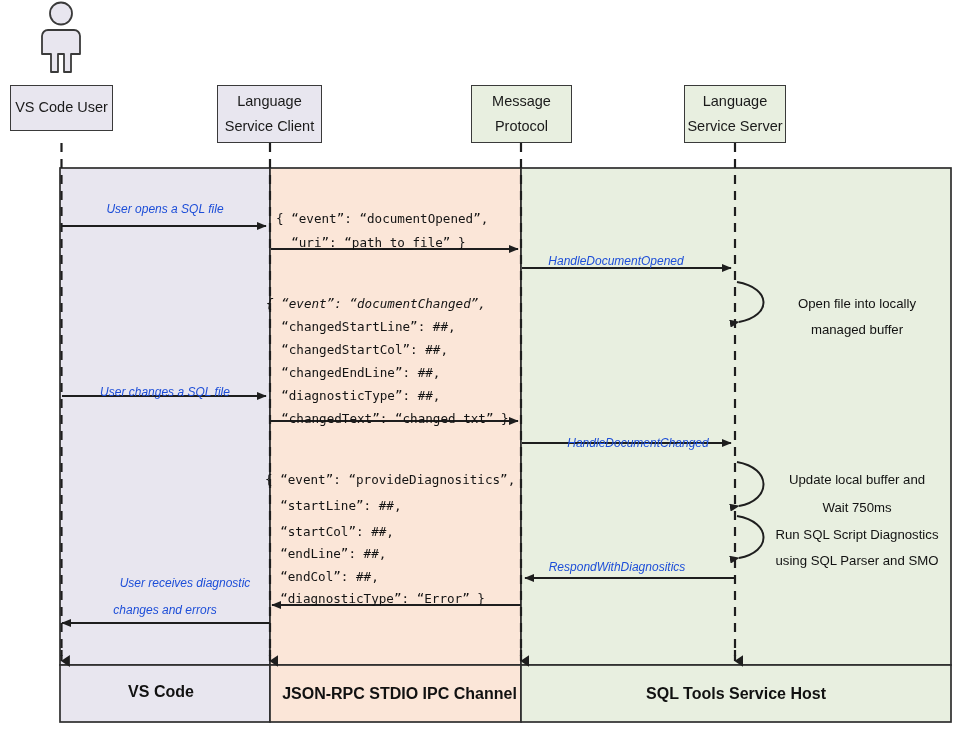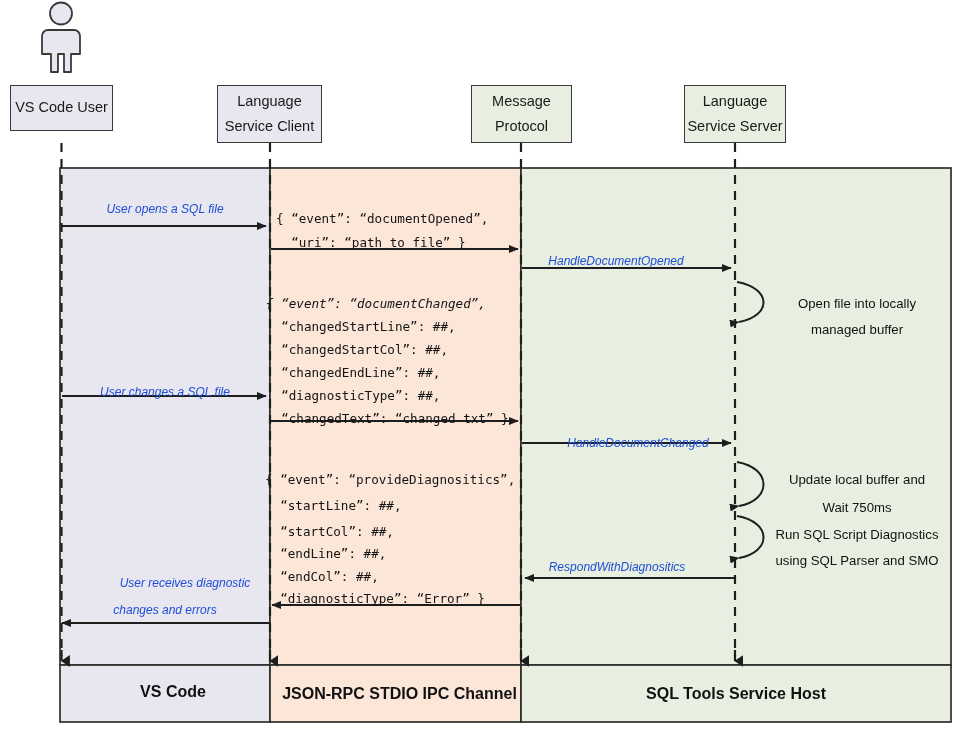--- a/index.html
+++ b/index.html
@@ -13,21 +13,21 @@
   .part-box .pl{font-size:14.5px;color:#1a1a1a;line-height:1.05;white-space:nowrap;}
   .part-box .pl.l2{margin-top:9px;}
   .vs-user{left:10px;top:85px;width:103px;height:46px;background:#e8e6ef;}
   .lsc{left:217px;top:85px;width:105px;height:58px;background:#e8e6ef;}
   .mp{left:471px;top:85px;width:101px;height:58px;background:#e8efe0;}
   .lss{left:684px;top:85px;width:102px;height:58px;background:#e8efe0;}
 
   
   .foot{position:absolute;display:flex;align-items:center;justify-content:center;
         box-sizing:border-box;font-weight:bold;font-size:16px;color:#111;}
-  .foot-vscode{left:68px;top:665px;width:210px;height:53px;}
+  .foot-vscode{left:56px;top:665px;width:210px;height:53px;}
   .foot-ipc{left:282px;top:665px;width:235px;height:57px;}
   .foot-host{left:521px;top:665px;width:430px;height:57px;}
 
   
   .lbl{position:absolute;font-style:italic;font-size:12px;color:#1d4ed8;
        white-space:nowrap;line-height:1.0;}
   .lbl.ctr{text-align:center;transform:translateX(-50%);}
   .code{position:absolute;font-family:"DejaVu Sans Mono","Liberation Mono",monospace;
         font-size:12.6px;color:#141414;white-space:pre;line-height:1.0;margin-top:8px;}
   .note{position:absolute;font-size:13.2px;color:#121212;

